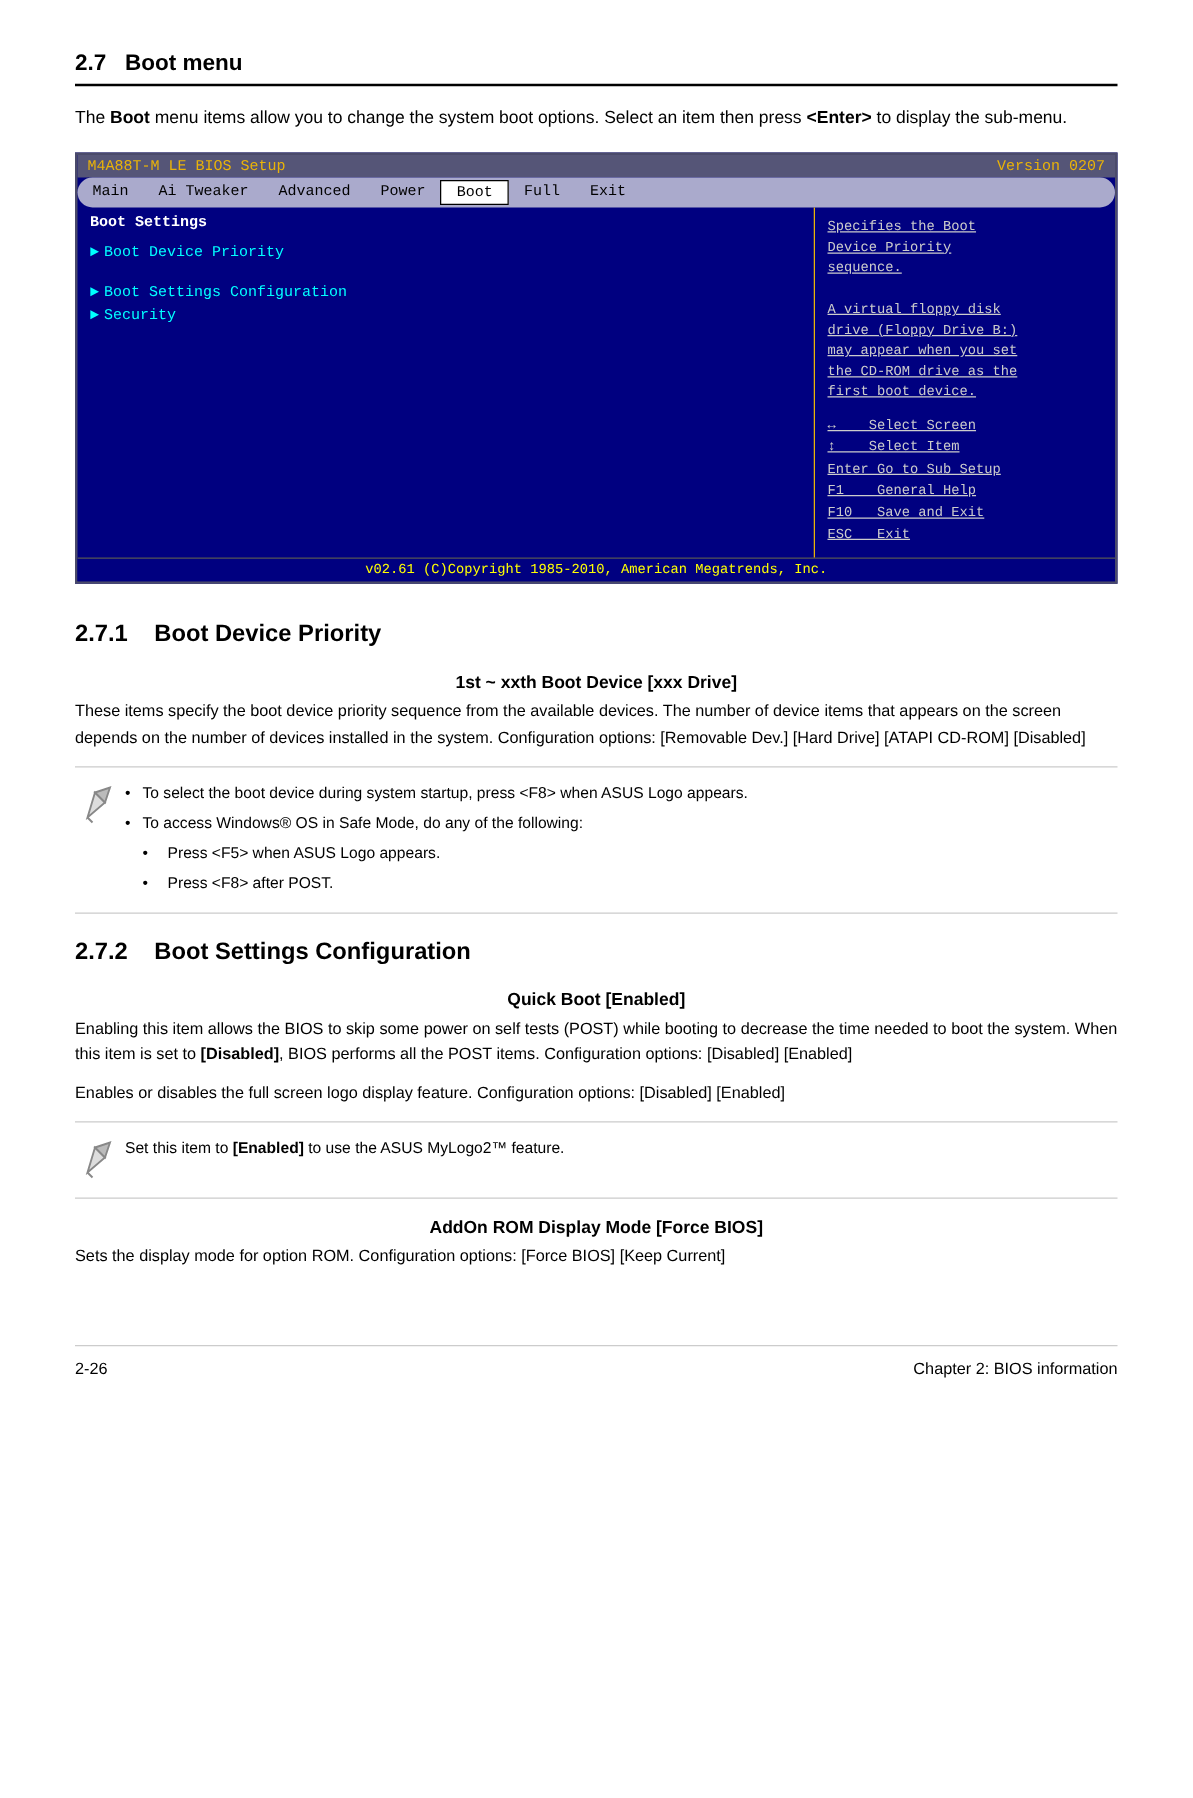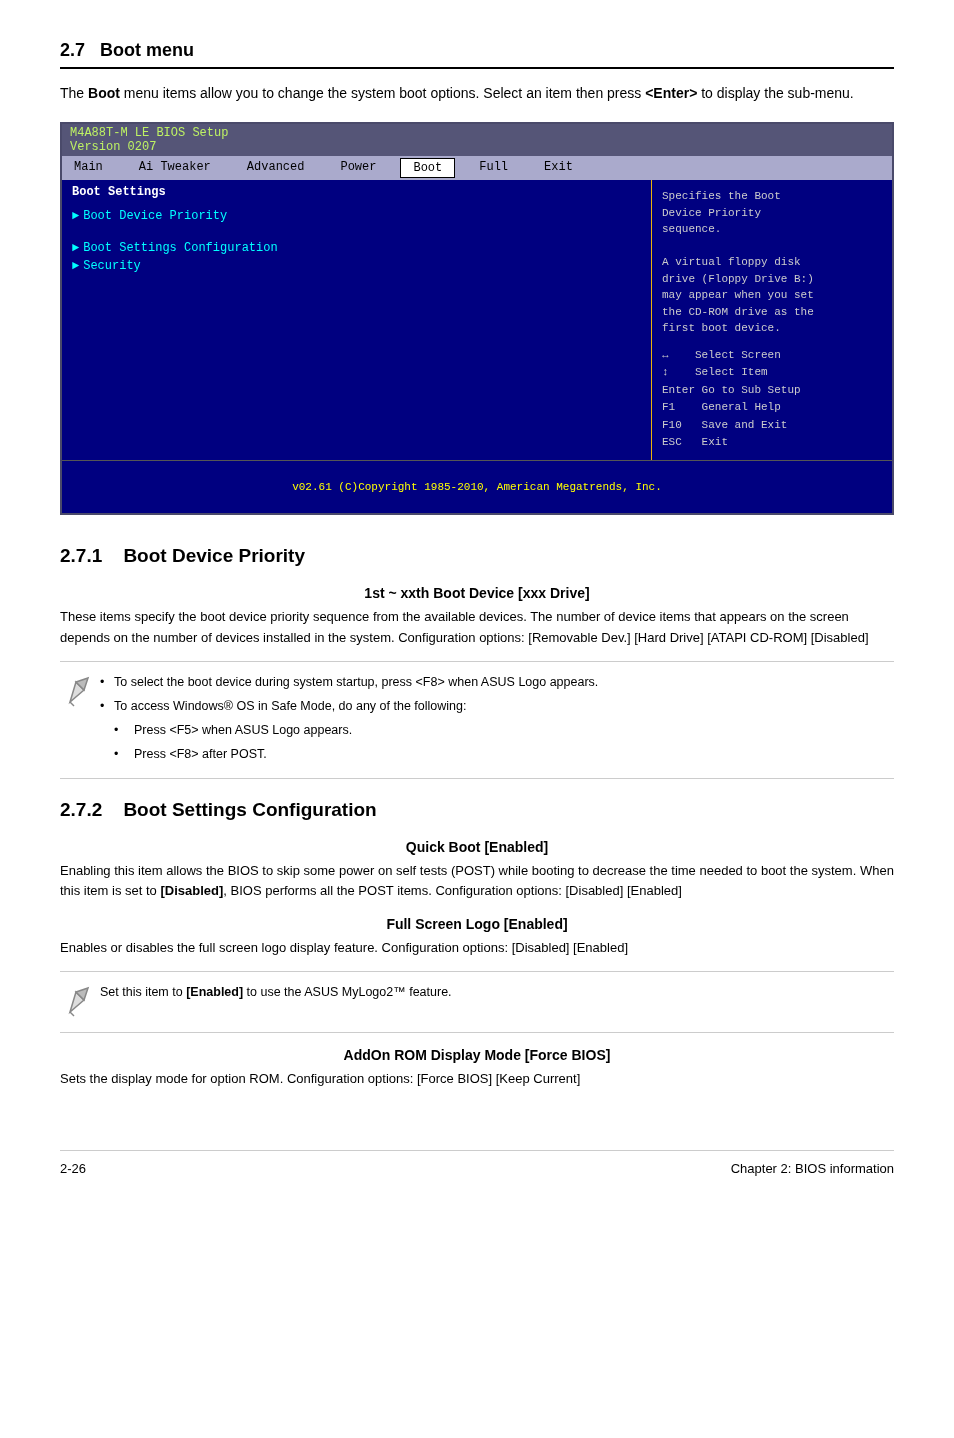--- a/index.html
+++ b/index.html
@@ -33,34 +33,34 @@
       border: 2px solid #4a4a6a;
       background: #000080;
       color: #ccc;
       font-family: 'Courier New', monospace;
       font-size: 12px;
       margin-bottom: 30px;
     }
 
     .bios-topbar {
       background: #555577;
-      color: #bef264;
+      color: #eab308;
       display: flex;
       justify-content: space-between;
       padding: 2px 8px;
       font-size: 12px;
-      flex-direction: column;
     }
 
     .bios-menubar {
       background: #aaaacc;
       color: #000;
       display: flex;
-      gap: 12px;
+      gap: 0;
       padding: 2px 0;
+      border-radius: 12px;
     }
 
     .bios-menu-item {
       padding: 2px 12px;
       font-size: 12px;
       font-weight: normal;
     }
 
     .bios-menu-item.selected {
       background: #fff;
@@ -77,20 +77,21 @@
       flex: 1;
       padding: 5px 10px;
       border-right: 1px solid #eab308;
     }
 
     .bios-right {
       width: 240px;
       padding: 8px 10px;
       font-size: 11px;
       line-height: 1.5;
+      text-decoration: underline;
     }
 
     .bios-section-header {
       color: #fff;
       font-weight: bold;
       margin-bottom: 8px;
       font-size: 12px;
     }
 
     .bios-item {
@@ -116,21 +117,21 @@
       margin-top: 10px;
       font-size: 11px;
       line-height: 1.6;
       color: #ccc;
     }
 
     .bios-footer {
       background: #000080;
       color: #ff0;
       text-align: center;
-      padding: 20px;
+      padding: 3px;
       font-size: 11px;
       border-top: 1px solid #555;
     }
 
     
     .sub-section-title {
       font-size: 19px;
       font-weight: bold;
       margin: 20px 0 10px 0;
       padding-bottom: 4px;
@@ -311,23 +312,20 @@
     <span>2.7.2</span>&nbsp;&nbsp;&nbsp;&nbsp;<span>Boot Settings Configuration</span>
   </div>
 
   <div class="sub-sub-section-title">
     <span>Quick Boot [Enabled]</span>
   </div>
   <p class="body-text">
     Enabling this item allows the BIOS to skip some power on self tests (POST) while booting to decrease the time needed to boot the system. When this item is set to <strong>[Disabled]</strong>, BIOS performs all the POST items. Configuration options: [Disabled] [Enabled]
   </p>
 
-  <div class="sub-sub-section-title">
-    <span>Full Screen Logo [Enabled]</span>
-  </div>
   <p class="body-text">Enables or disables the full screen logo display feature. Configuration options: [Disabled] [Enabled]</p>
 
   <div class="note-box">
     <div class="note-icon">
       <svg width="36" height="36" viewBox="0 0 36 36" fill="none" xmlns="http://www.w3.org/2000/svg">
         <path d="M8 28 L14 8 L22 16 Z" stroke="#888" stroke-width="1.5" fill="#ddd"></path>
         <path d="M14 8 L26 4 L22 16 Z" stroke="#888" stroke-width="1.5" fill="#bbb"></path>
         <line x1="8" y1="28" x2="12" y2="32" stroke="#888" stroke-width="1.5"></line>
       </svg>
     </div>

